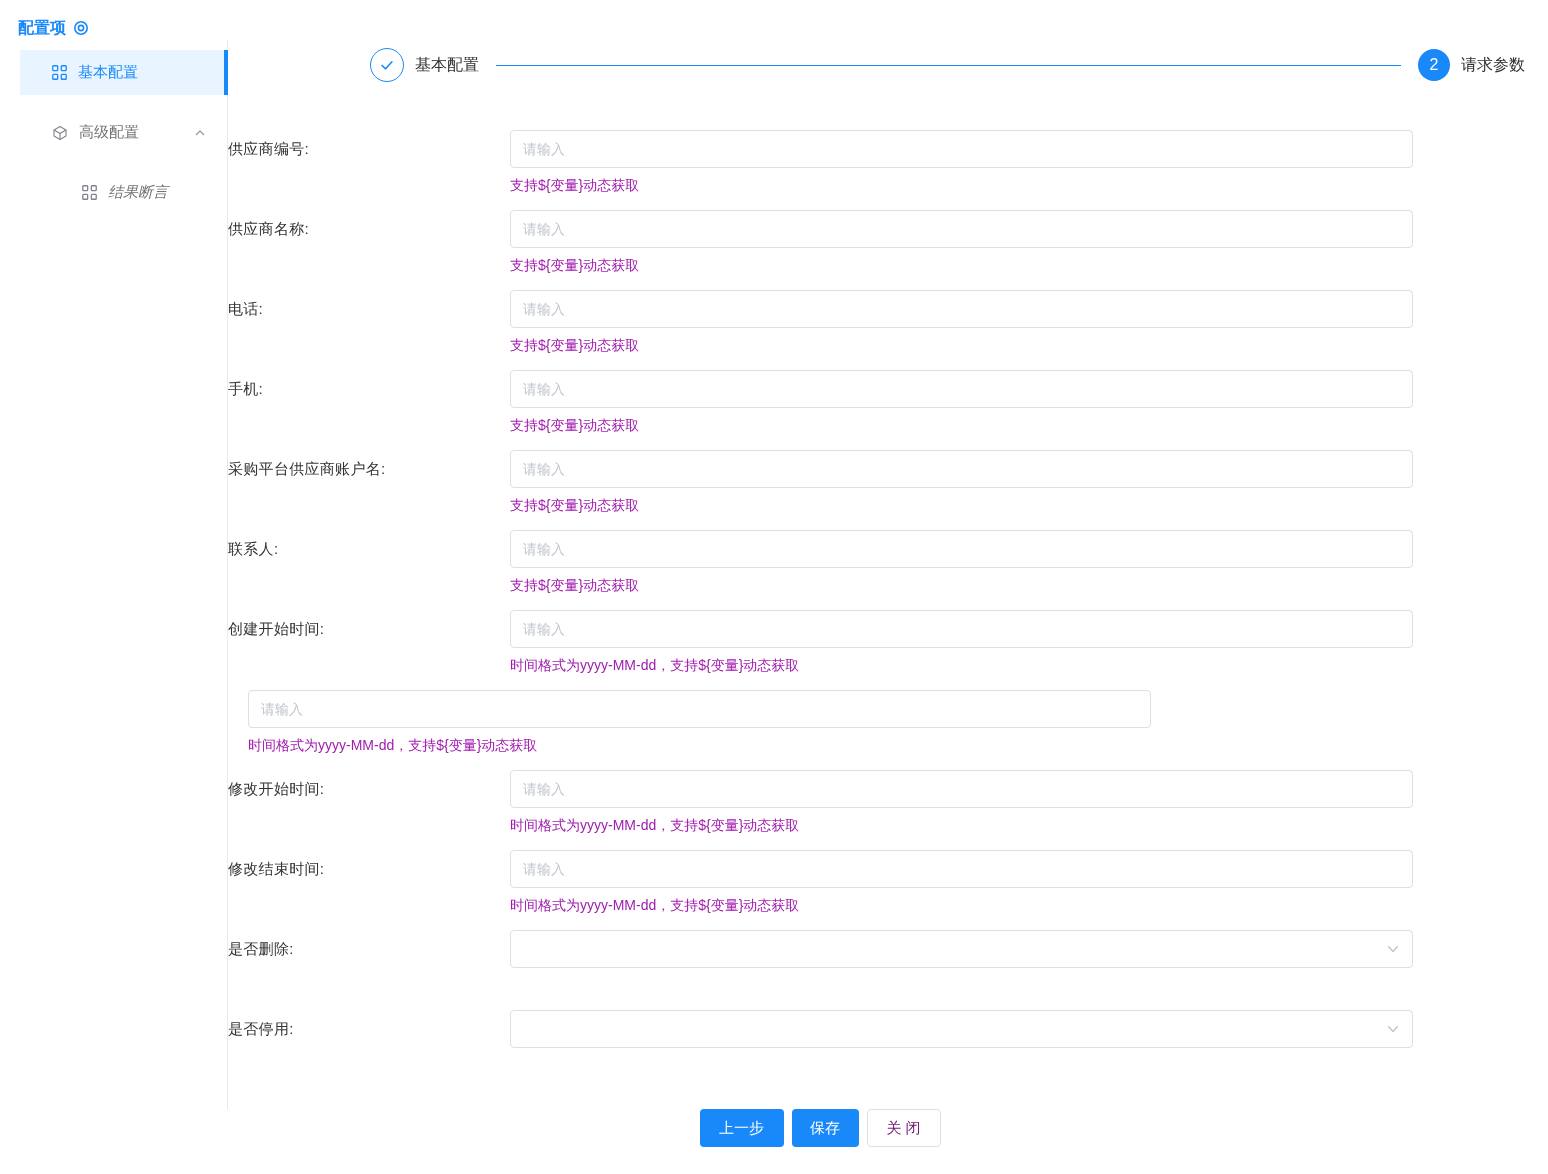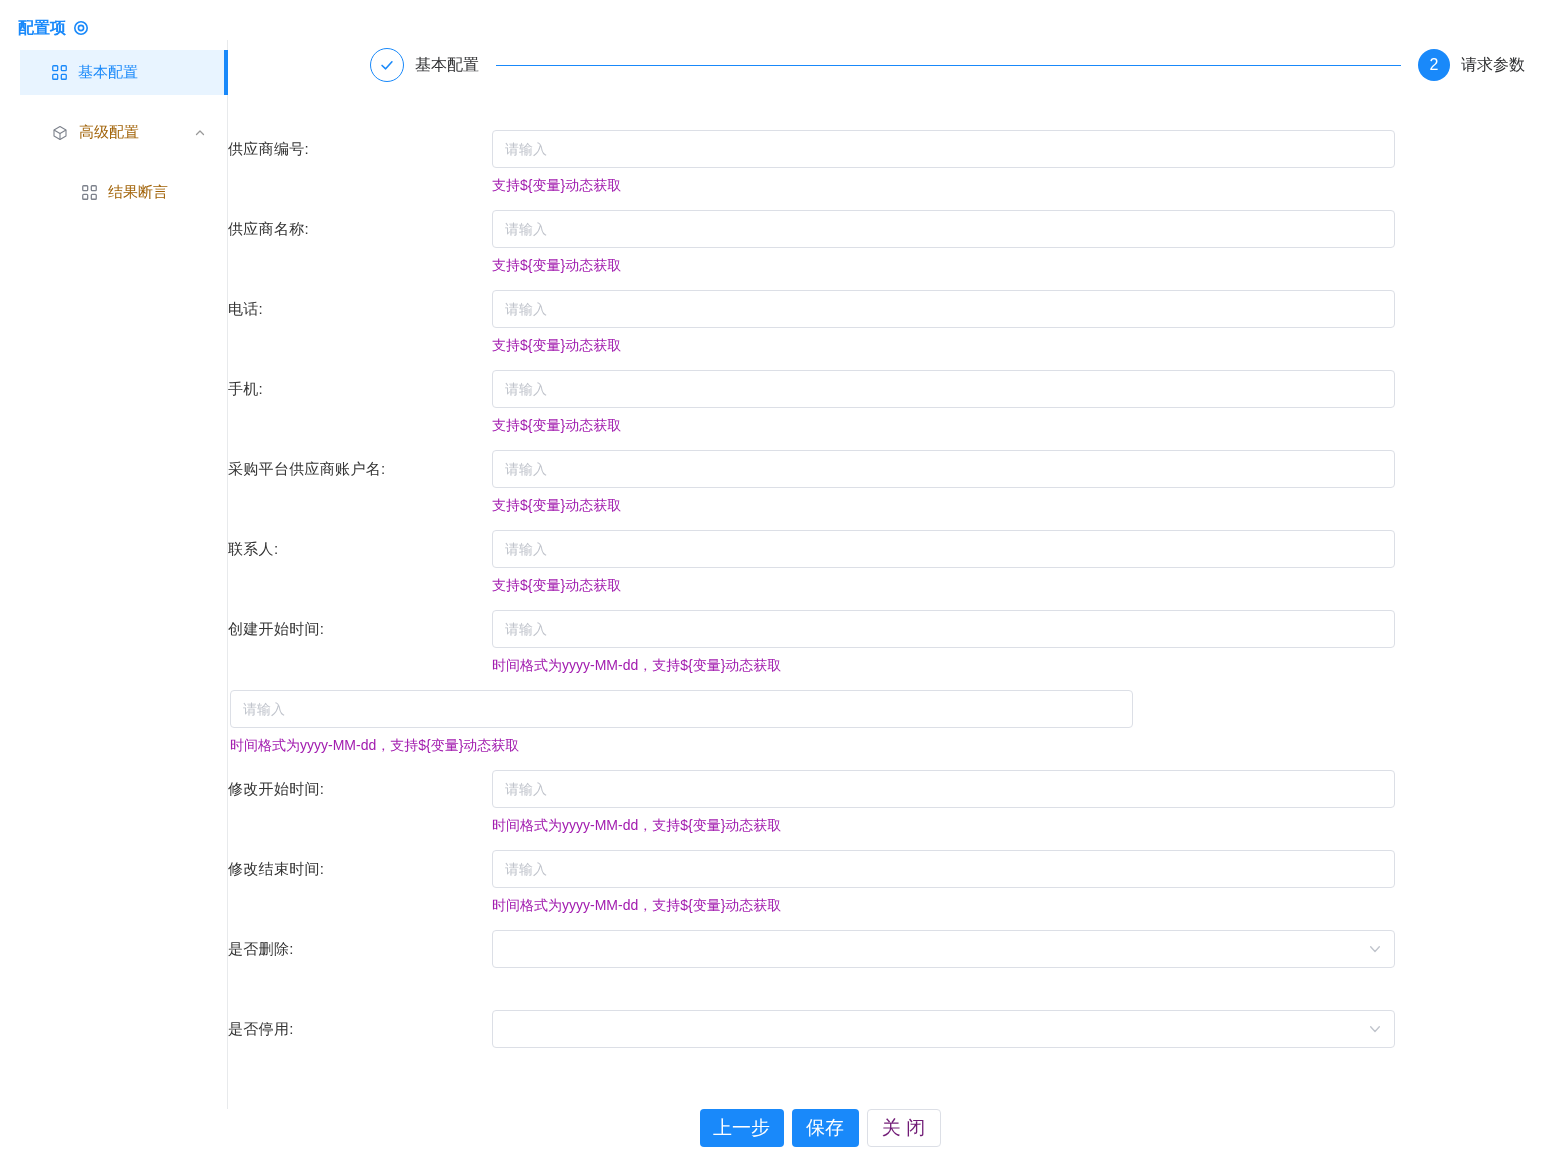--- a/index.html
+++ b/index.html
@@ -9,22 +9,22 @@
 
   
   .sidebar { position:absolute; left:0; top:0; width:228px; height:1109px; background:#fff; }
   .sidebar::after { content:""; position:absolute; right:0; top:40px; bottom:0; width:1px; background:#e8eaec; }
   .sidebar-header { display:flex; align-items:center; gap:7px; padding:16px 0 0 18px;
                     color:#1989fa; font-size:16px; font-weight:bold; height:40px; }
   .sidebar-header svg { display:block; }
   .side-menu { margin-top:10px; }
   .side-item { position:relative; z-index:2; display:flex; align-items:center; gap:11px;
                height:45px; margin:0 0 15px 20px; padding-left:32px;
-               font-size:15px; color:#a16207; cursor:pointer; }
-  .side-item.child { padding-left:62px; }
+               font-size:15px; color:#737373; cursor:pointer; }
+  .side-item.child { padding-left:62px;font-style:italic; }
   .side-item .s-icon { display:flex; color:#7d828c; }
   .side-item.active { background:#e8f4ff; color:#1989fa; border-right:4px solid #1989fa; }
   .side-item.active .s-icon { color:#1989fa; }
   .side-item .arrow { margin-left:auto; margin-right:22px; display:flex; color:#999; }
 
   
   .main { position:absolute; left:228px; top:0; width:1320px; }
 
   .steps { display:flex; align-items:center; height:34px; margin:48px 23px 0 142px; }
   .step-circle-done { width:34px; height:34px; border:1px solid #1989fa; border-radius:50%;
@@ -33,36 +33,36 @@
                       display:flex; align-items:center; justify-content:center; font-size:16px; flex:none; }
   .step-title { font-size:16px; color:#303133; margin-left:11px; white-space:nowrap; }
   .step-line { flex:1; height:1px; background:#1989fa; margin:0 17px; }
 
   
   .form { margin-top:48px; }
   .form-item { display:flex; align-items:flex-start; margin-bottom:15px; }
   .form-item.no-hint { margin-bottom:42px; }
   .f-label { width:262px; flex:none; font-size:15px; color:#333;
              line-height:38px; letter-spacing:0.3px; }
-  .f-control { margin-left:2px; width:903px; }
+  .f-control { margin-left:20px; width:903px; }
   .text-input { width:100%; height:38px; border:1px solid #dcdfe6; border-radius:4px;
                 padding:0 12px; font-size:14px; color:#333; outline:none;
                 font-family:"Liberation Sans","DejaVu Sans",sans-serif; }
   .text-input::placeholder { color:#c0c4cc; }
   .select-box { position:relative; width:100%; height:38px; border:1px solid #dcdfe6;
                 border-radius:4px; background:#fff; cursor:pointer; }
   .select-box .chev { position:absolute; right:11px; top:50%; transform:translateY(-50%);
                       display:flex; color:#c0c4cc; }
   .f-hint { margin-top:8px; font-size:14px; color:#a21caf; line-height:19px; }
 
   
   .footer { position:absolute; left:0; top:1109px; width:1548px;
             display:flex; justify-content:center; }
   .footer-inner { display:flex; gap:8px; transform:translateX(46px); }
-  .btn { height:38px; border-radius:4px; font-size:19px; display:flex; align-items:center;
+  .btn { height:38px; border-radius:4px; font-size:15px; display:flex; align-items:center;
          justify-content:center; cursor:pointer; border:1px solid transparent;
          font-family:"Liberation Sans","DejaVu Sans",sans-serif; }
   .btn-primary { background:#1989fa; color:#fff; }
   .btn-default { background:#fff; color:#701a75; border-color:#dcdfe6; }
   .btn-prev  { width:84px; }
   .btn-save  { width:67px;font-family:Liberation Mono, monospace; }
   .btn-close { width:74px; }
 </style>
 </head>
 <body>

